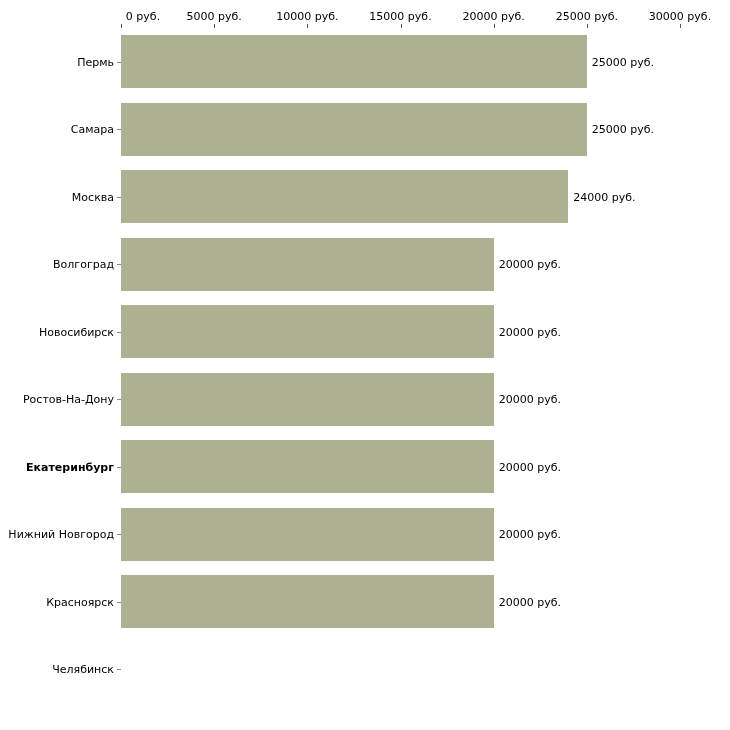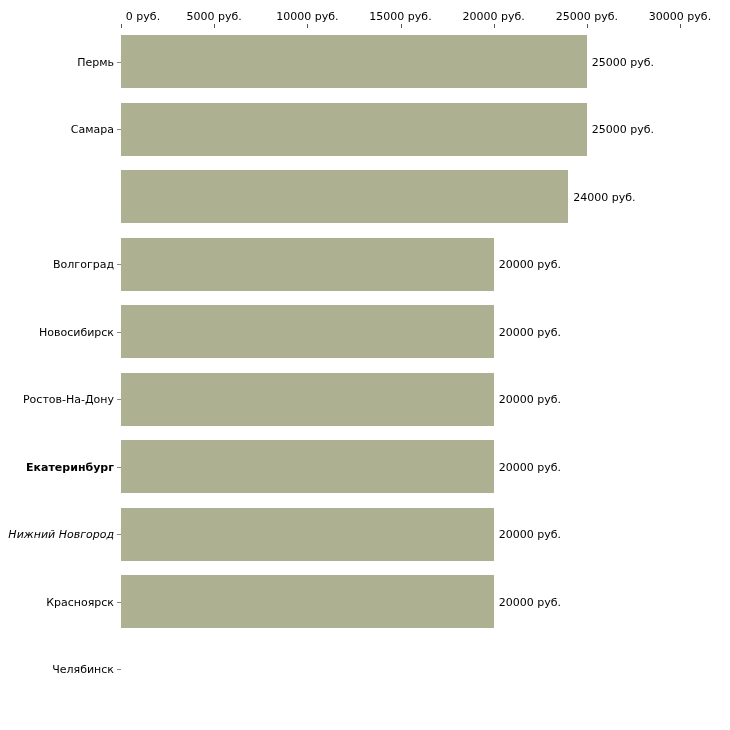--- a/index.html
+++ b/index.html
@@ -117,37 +117,41 @@
     </div>
   <div class="cat-labels" id="cat-labels">
       <div class="row" style="top: 0px; height: 67.5px;">
         <div class="cat-label">Пермь</div>
         <div class="cat-tick-mark"></div>
       </div>
       <div class="row" style="top: 67.5px; height: 67.5px;">
         <div class="cat-label">Самара</div>
         <div class="cat-tick-mark"></div>
       </div>
+      <div class="row" style="top: 135px; height: 67.5px;">
+        <div class="cat-label">Москва</div>
+        <div class="cat-tick-mark"></div>
+      </div>
       <div class="row" style="top: 202.5px; height: 67.5px;">
         <div class="cat-label">Волгоград</div>
         <div class="cat-tick-mark"></div>
       </div>
       <div class="row" style="top: 270px; height: 67.5px;">
         <div class="cat-label">Новосибирск</div>
         <div class="cat-tick-mark"></div>
       </div>
       <div class="row" style="top: 337.5px; height: 67.5px;">
         <div class="cat-label">Ростов-На-Дону</div>
         <div class="cat-tick-mark"></div>
       </div>
       <div class="row" style="top: 405px; height: 67.5px; font-weight: bold;">
         <div class="cat-label">Екатеринбург</div>
         <div class="cat-tick-mark"></div>
       </div>
-      <div class="row" style="top: 472.5px; height: 67.5px; font-style: italic;">
+      <div class="row" style="top: 472.5px; height: 67.5px;">
         <div class="cat-label">Нижний Новгород</div>
         <div class="cat-tick-mark"></div>
       </div>
       <div class="row" style="top: 540px; height: 67.5px;">
         <div class="cat-label">Красноярск</div>
         <div class="cat-tick-mark"></div>
       </div>
       <div class="row" style="top: 607.5px; height: 67.5px;">
         <div class="cat-label">Челябинск</div>
         <div class="cat-tick-mark"></div>

